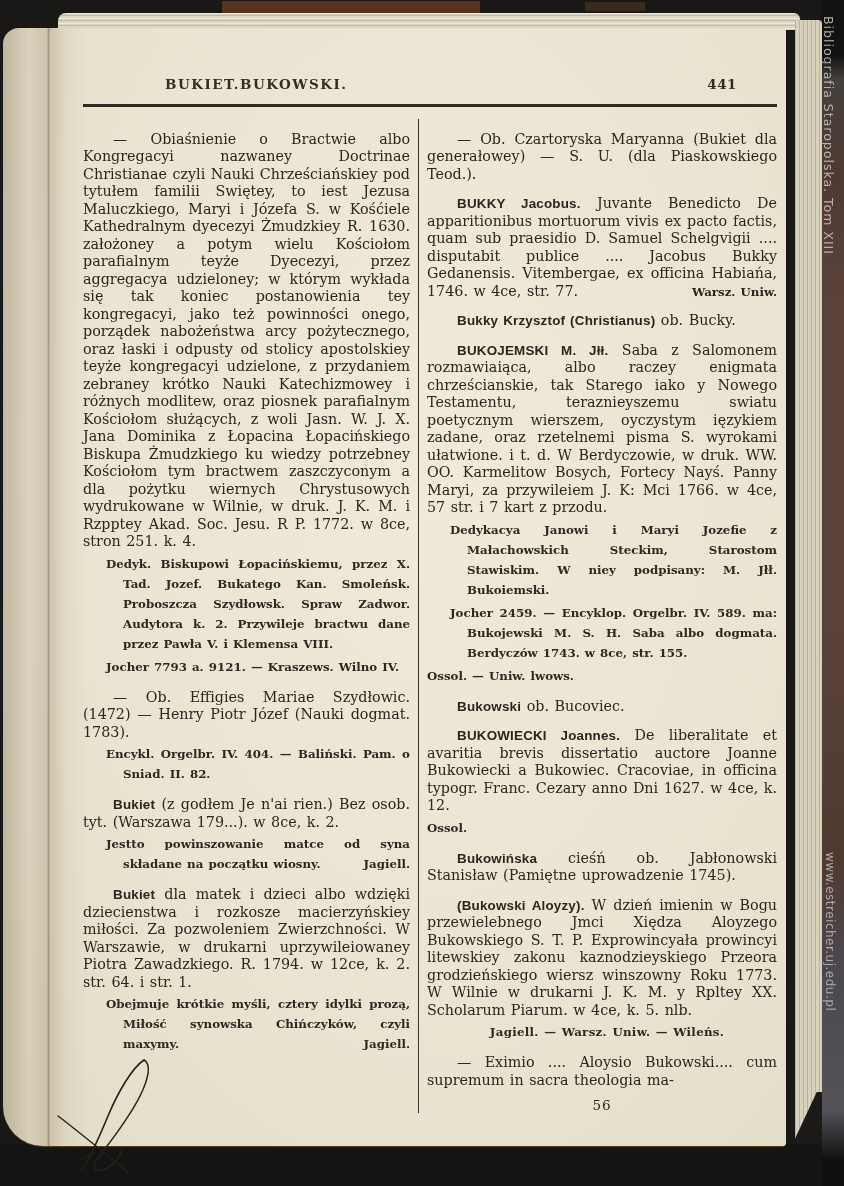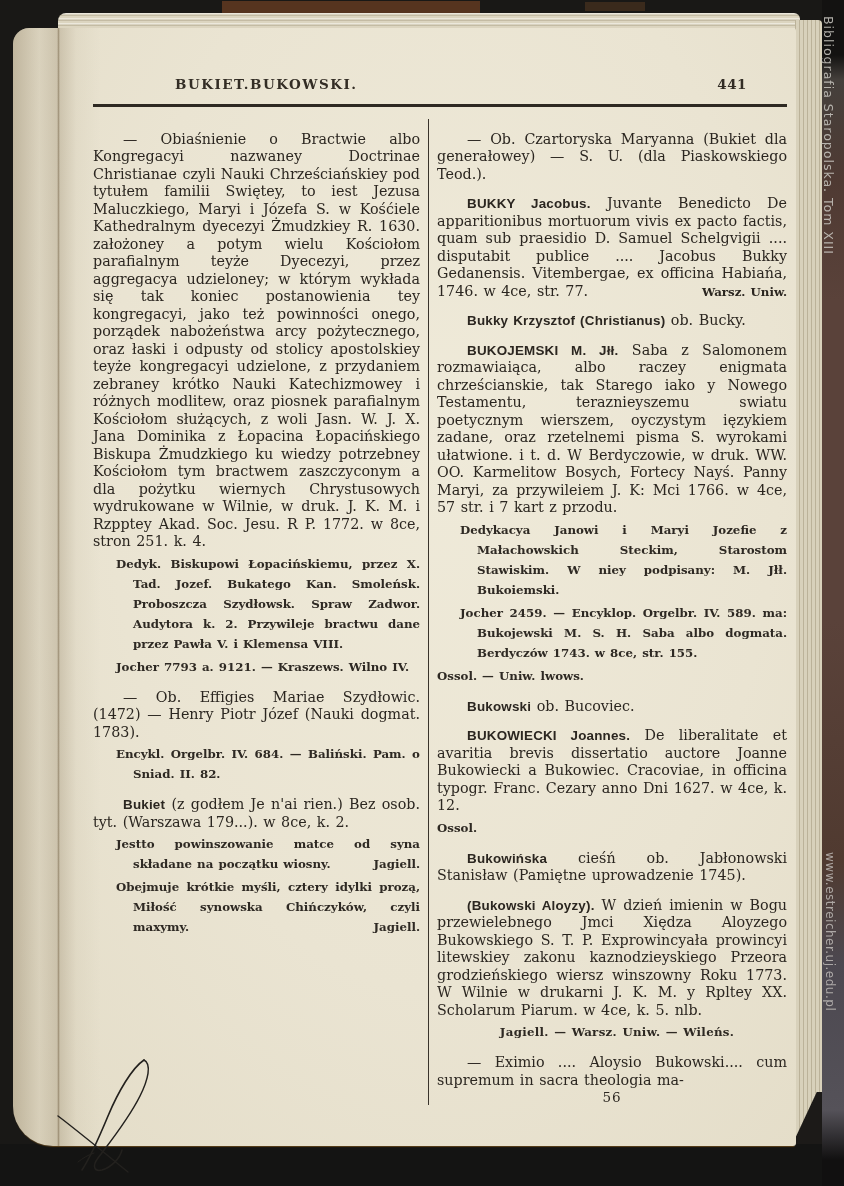--- a/index.html
+++ b/index.html
@@ -18,21 +18,21 @@
     border-radius:0 4px 6px 0;}
   .corner-wedge{position:absolute;left:793px;top:1092px;width:31px;height:52px;
     background:linear-gradient(115deg,rgba(0,0,0,0) 42%,#1c1a18 44%);}
   .cover-right{position:absolute;left:822px;top:0;width:22px;height:1186px;
     background:linear-gradient(180deg,#131211 0px,#131211 55px,#45403c 80px,#4f3a33 180px,#5a423a 300px,#5a423a 620px,#503a30 860px,#4c4850 965px,#555259 1110px,#111010 1160px,#111010 1186px);}
   
   .wm{position:absolute;writing-mode:vertical-rl;font-family:"DejaVu Sans",sans-serif;white-space:nowrap;}
   .wm-top{left:821px;top:16px;font-size:12.5px;letter-spacing:1px;color:rgba(202,200,194,.85);}
   .wm-bottom{left:823px;top:852px;font-size:12px;letter-spacing:.5px;color:rgba(196,193,189,.8);}
   
-  .page{position:absolute;left:13px;top:28px;width:783px;height:1118px;
+  .page{position:absolute;left:3px;top:28px;width:783px;height:1118px;
     background:radial-gradient(ellipse at 55% 38%,#efead9 0%,#eae4d2 55%,#e3dcc7 100%);
     border-radius:16px 3px 3px 40px;
     box-shadow:0 2px 1px -1px rgba(140,95,30,.6);}
   .gutter{position:absolute;left:0;top:0;bottom:0;width:88px;pointer-events:none;border-radius:16px 0 0 40px;
     background:linear-gradient(90deg,rgba(105,85,52,.30) 0%,rgba(105,85,52,.10) 30%,rgba(105,85,52,.22) 52%,rgba(105,85,52,.05) 72%,rgba(105,85,52,0) 100%);}
   .crease{position:absolute;left:44px;top:0;bottom:0;width:3px;
     background:linear-gradient(90deg,rgba(90,70,40,0),rgba(90,70,40,.35),rgba(90,70,40,0));}
   .content{position:absolute;left:80px;top:48px;width:702px;color:#2b2620;}
   .header{display:flex;align-items:baseline;font-weight:bold;font-size:13.5px;letter-spacing:1.5px;color:#332d25;}
   .h-left{margin-left:82px;}
@@ -45,21 +45,21 @@
   .col-right{flex:1;margin-right:8px;}
   p{margin:0;}
   .entry{font-size:14.3px;line-height:17.5px;text-align:justify;text-indent:2.1em;margin-top:12px;word-spacing:1px;}
   .entry .lead{font-family:"Liberation Sans",sans-serif;font-weight:bold;font-size:13.4px;letter-spacing:.2px;}
   .entry .src{float:right;font-size:11.8px;font-weight:bold;line-height:15px;margin-top:2px;}
   .note{font-size:11.8px;line-height:20px;font-weight:bold;text-align:justify;
         padding-left:40px;text-indent:-17px;margin-top:3px;word-spacing:1px;color:#2e2923;}
   .note .note-src{float:right;}
   .note.right{text-align:left;padding-left:0;text-indent:0;padding-right:10px;}
   .note.center{text-align:center;padding-left:10px;text-indent:0;letter-spacing:.3px;}
-  .sig-number{text-align:center;font-size:13.5px;letter-spacing:1px;}
+  .sig-number{text-align:center;font-size:13.5px;margin-top:8px;letter-spacing:1px;}
   .signature{position:absolute;left:48px;top:1052px;width:150px;height:128px;z-index:3;}
 </style>
 </head>
 <body>
 
 <div class="scene">
 
   <div class="spine-brown"></div>
   <div class="spine-brown2"></div>
   <div class="band-bottom"></div>
@@ -85,23 +85,24 @@
 
       <div class="rule"></div>
 
       <div class="cols">
 
         <div class="col-left">
           <p class="entry">— Obiaśnienie o Bractwie albo Kongregacyi nazwaney Doctrinae Christianae czyli Nauki Chrześciańskiey pod tytułem familii Swiętey, to iest Jezusa Maluczkiego, Maryi i Józefa S. w Kośćiele Kathedralnym dyecezyi Żmudzkiey R. 1630. założoney a potym wielu Kościołom parafialnym teyże Dyecezyi, przez aggregacya udzieloney; w którym wykłada się tak koniec postanowienia tey kongregacyi, jako też powinności onego, porządek nabożeństwa arcy pożytecznego, oraz łaski i odpusty od stolicy apostolskiey teyże kongregacyi udzielone, z przydaniem zebraney krótko Nauki Katechizmowey i różnych modlitew, oraz piosnek parafialnym Kościołom służących, z woli Jasn. W. J. X. Jana Dominika z Łopacina Łopacińskiego Biskupa Żmudzkiego ku wiedzy potrzebney Kościołom tym bractwem zaszczyconym a dla pożytku wiernych Chrystusowych wydrukowane w Wilnie, w druk. J. K. M. i Rzpptey Akad. Soc. Jesu. R P. 1772. w 8ce, stron 251. k. 4.</p>
           <p class="note">Dedyk. Biskupowi Łopacińskiemu, przez X. Tad. Jozef. Bukatego Kan. Smoleńsk. Proboszcza Szydłowsk. Spraw Zadwor. Audytora k. 2. Przywileje bractwu dane przez Pawła V. i Klemensa VIII.</p>
           <p class="note">Jocher 7793 a. 9121. — Kraszews. Wilno IV.</p>
           <p class="entry">— Ob. Effigies Mariae Szydłowic. (1472) — Henry Piotr Józef (Nauki dogmat. 1783).</p>
-          <p class="note">Encykl. Orgelbr. IV. 684. — Baliński. Pam. o Sniad. II. 82.</p>
+          <p class="note">Encykl. Orgelbr. IV. 404. — Baliński. Pam. o Sniad. II. 82.</p>
           <p class="entry"><span class="lead">Bukiet</span><span> (z godłem Je n'ai rien.) Bez osob. tyt. (Warszawa 179...). w 8ce, k. 2.</span></p>
           <p class="note"><span>Jestto powinszowanie matce od syna składane na początku wiosny.</span><span class="note-src">Jagiell.</span></p>
+          <p class="entry"><span class="lead">Bukiet</span><span> dla matek i dzieci albo wdzięki dziecienstwa i rozkosze macierzyńskiey miłości. Za pozwoleniem Zwierzchności. W Warszawie, w drukarni uprzywileiowaney Piotra Zawadzkiego. R. 1794. w 12ce, k. 2. str. 64. i str. 1.</span></p>
           <p class="note"><span>Obejmuje krótkie myśli, cztery idylki prozą, Miłość synowska Chińczyków, czyli maxymy.</span><span class="note-src">Jagiell.</span></p>
         </div>
 
         <div class="vdivider"></div>
 
         <div class="col-right">
           <p class="entry">— Ob. Czartoryska Maryanna (Bukiet dla generałowey) — S. U. (dla Piaskowskiego Teod.).</p>
           <p class="entry"><span class="lead">BUKKY Jacobus.</span><span> Juvante Benedicto De apparitionibus mortuorum vivis ex pacto factis, quam sub praesidio D. Samuel Schelgvigii .... disputabit publice .... Jacobus Bukky Gedanensis. Vitembergae, ex officina Habiańa, 1746. w 4ce, str. 77.</span><span class="src">Warsz. Uniw.</span></p>
           <p class="entry"><span class="lead">Bukky Krzysztof (Christianus)</span><span> ob. Bucky.</span></p>
           <p class="entry"><span class="lead">BUKOJEMSKI M. Jłł.</span><span> Saba z Salomonem rozmawiaiąca, albo raczey enigmata chrześcianskie, tak Starego iako y Nowego Testamentu, teraznieyszemu swiatu poetycznym wierszem, oyczystym ięzykiem zadane, oraz rzetelnemi pisma S. wyrokami ułatwione. i t. d. W Berdyczowie, w druk. WW. OO. Karmelitow Bosych, Fortecy Nayś. Panny Maryi, za przywileiem J. K: Mci 1766. w 4ce, 57 str. i 7 kart z przodu.</span></p>

